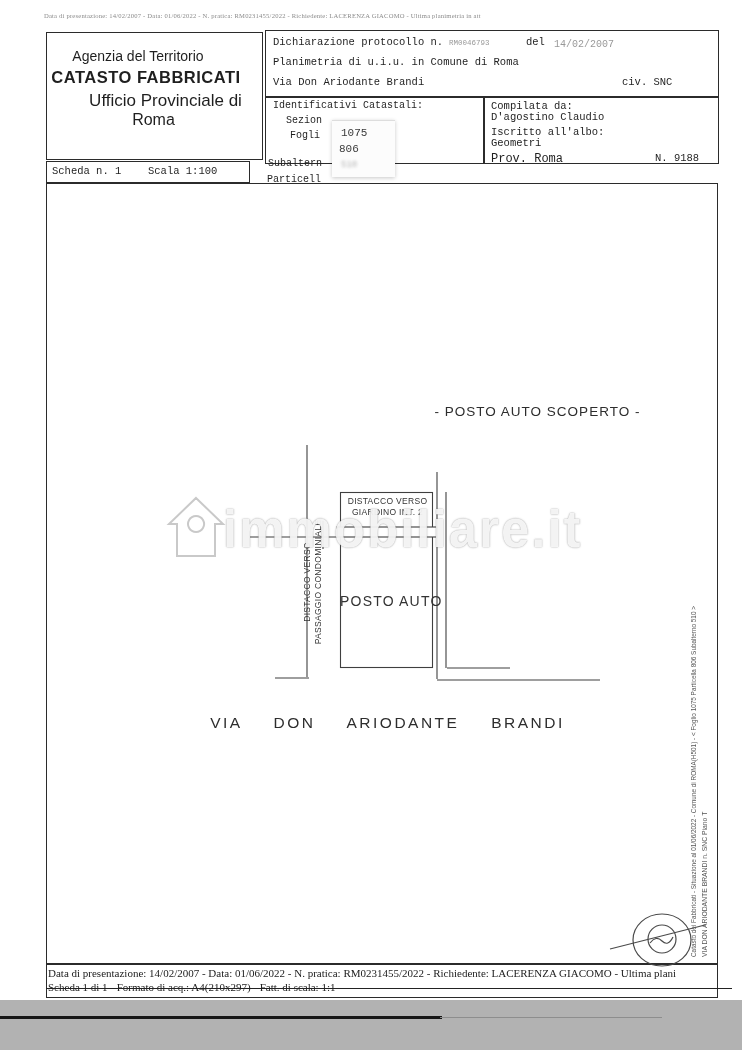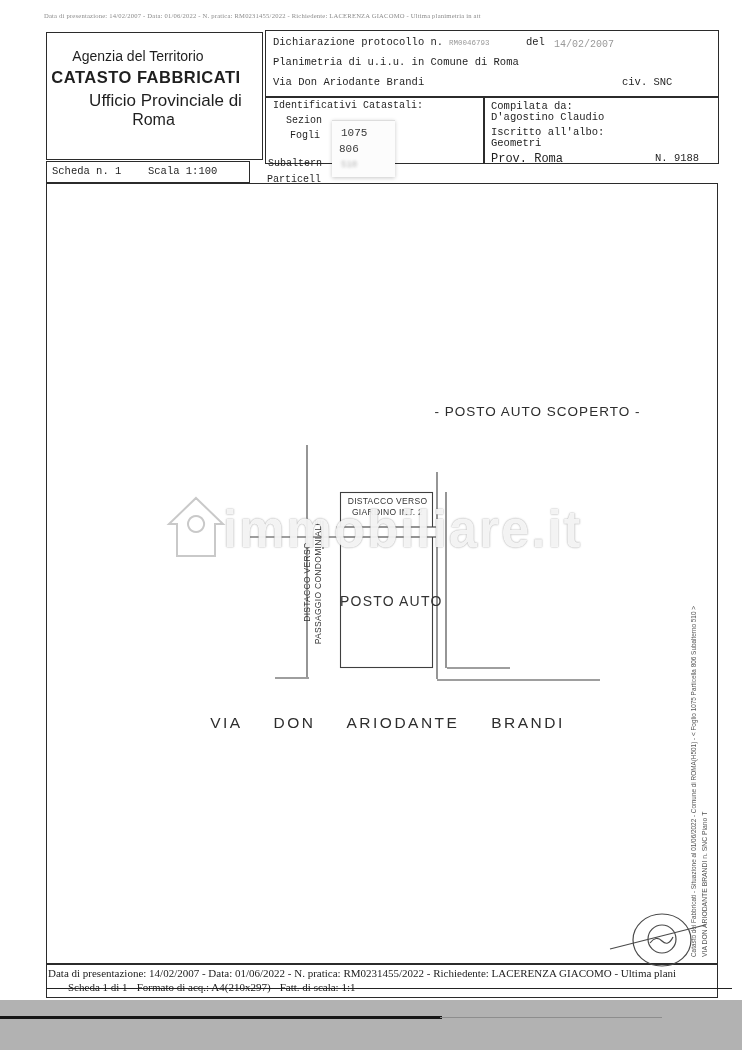--- a/index.html
+++ b/index.html
@@ -106,20 +106,20 @@
   <div class="abs vtext" style="left:701px;top:957px;font-size:6.8px;color:#555;">VIA DON ARIODANTE BRANDI n. SNC Piano T</div>
 
   <div class="abs" style="left:165px;top:492px;width:420px;height:75px;">
     <svg class="abs" style="left:0;top:2px;" width="62" height="66" viewBox="0 0 62 66">
       <path d="M31,4 L58,30 L50,30 L50,62 L12,62 L12,30 L4,30 Z M31,22 a8,8 0 1,0 0.1,0 Z" fill="rgba(255,255,255,0.88)" stroke="rgba(120,120,120,0.4)" stroke-width="2"></path>
     </svg>
     <div class="abs wm-text nowrap" style="left:58px;top:8px;font-size:51px;">immobiliare.it</div>
   </div>
 
   <div class="abs serif nowrap" style="left:48px;top:967px;font-size:11px;color:#222;">Data di presentazione: 14/02/2007 - Data: 01/06/2022 - N. pratica: RM0231455/2022 - Richiedente: LACERENZA GIACOMO - Ultima plani</div>
-  <div class="abs serif nowrap" style="left:48px;top:981px;font-size:11px;color:#222;padding-left:20px;">Scheda 1 di 1 - Formato di acq.: A4(210x297) - Fatt. di scala: 1:1</div>
+  <div class="abs serif nowrap" style="left:48px;top:981px;font-size:11px;color:#222;">Scheda 1 di 1 - Formato di acq.: A4(210x297) - Fatt. di scala: 1:1</div>
   <div class="strike" style="left:46px;top:988px;width:686px;"></div>
 
   <div class="abs" style="left:0;top:1000px;width:742px;height:50px;background:#b2b2b2;"></div>
   <div class="abs" style="left:0;top:1016px;width:442px;height:3px;background:#161616;"></div>
   <div class="abs" style="left:440px;top:1017px;width:222px;height:1px;background:#8d8d8d;"></div>
 
 </div>
 
 </body></html>

